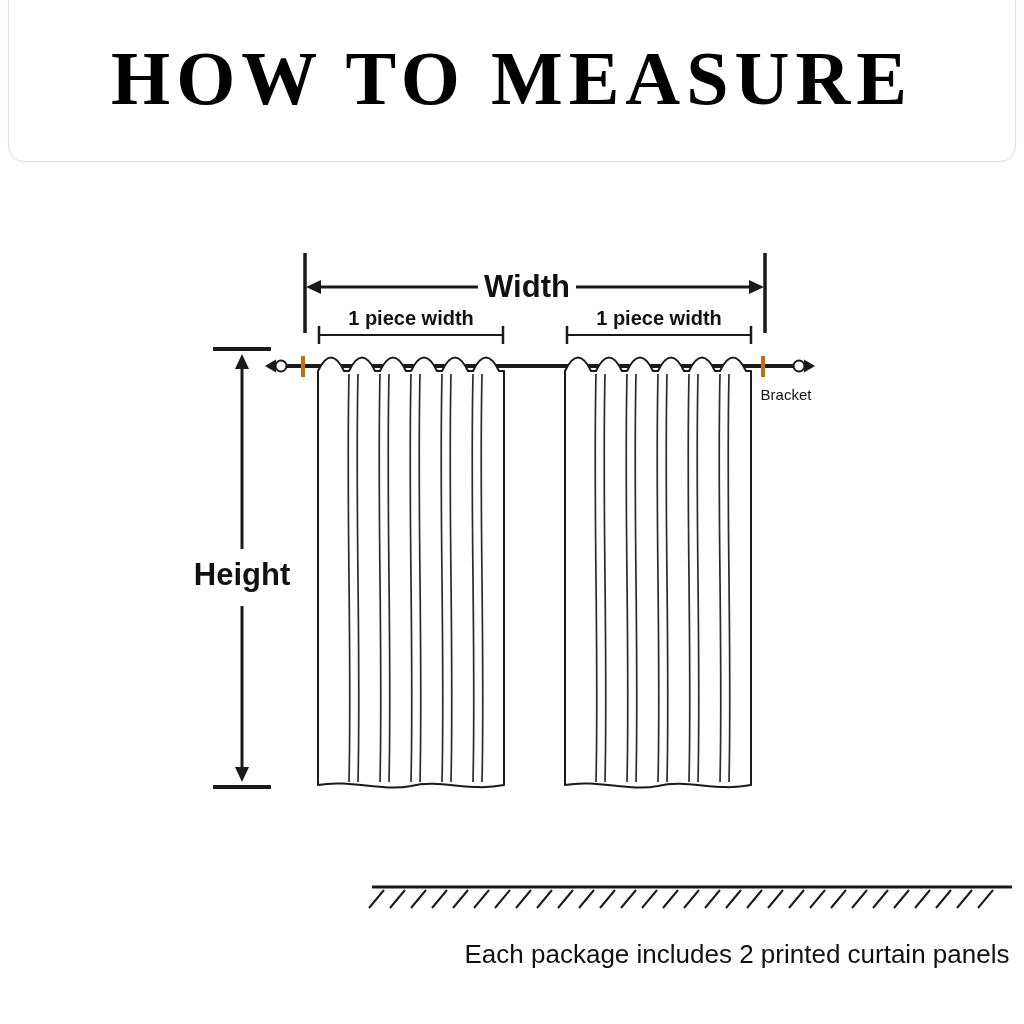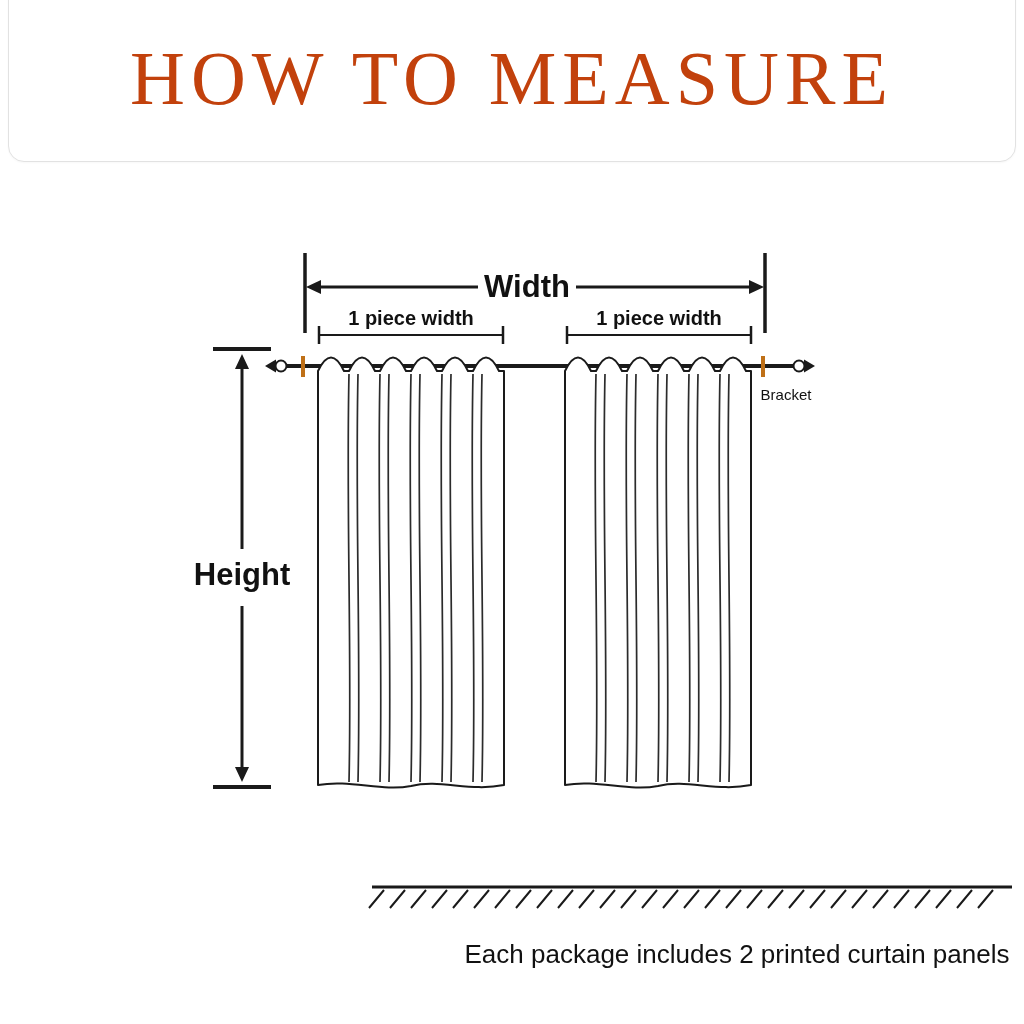--- a/index.html
+++ b/index.html
@@ -9,21 +9,21 @@
   }
   .title-card{
     position:absolute;top:-24px;left:8px;right:8px;height:184px;
     background:#fff;border:1px solid #e2e2e2;border-radius:16px;
     display:flex;align-items:center;justify-content:center;
     box-shadow:0 1px 2px rgba(0,0,0,0.03);
   }
   .title-card h1{
     margin:18px 0 0;
     font-family:"Liberation Serif","DejaVu Serif",serif;
-    font-weight:400;font-size:76px;letter-spacing:6px;color:#c2410c;line-height:1;
+    font-weight:700;font-size:76px;letter-spacing:6px;color:#000000;line-height:1;
     white-space:nowrap;
   }
   svg.diagram{position:absolute;left:0;top:0;}
   .ln{stroke:#1a1a1a;fill:none;}
   .panel{fill:#ffffff;stroke:#1a1a1a;stroke-width:2;stroke-linejoin:round;}
   .fold{stroke:#2b2b2b;stroke-width:1.7;fill:none;}
   .t{fill:#111;font-family:"Liberation Sans",sans-serif;}
   .t-big{font-size:31px;font-weight:700;}
   .t-mid{font-size:20px;font-weight:700;}
   .t-small{font-size:15px;font-weight:400;}

